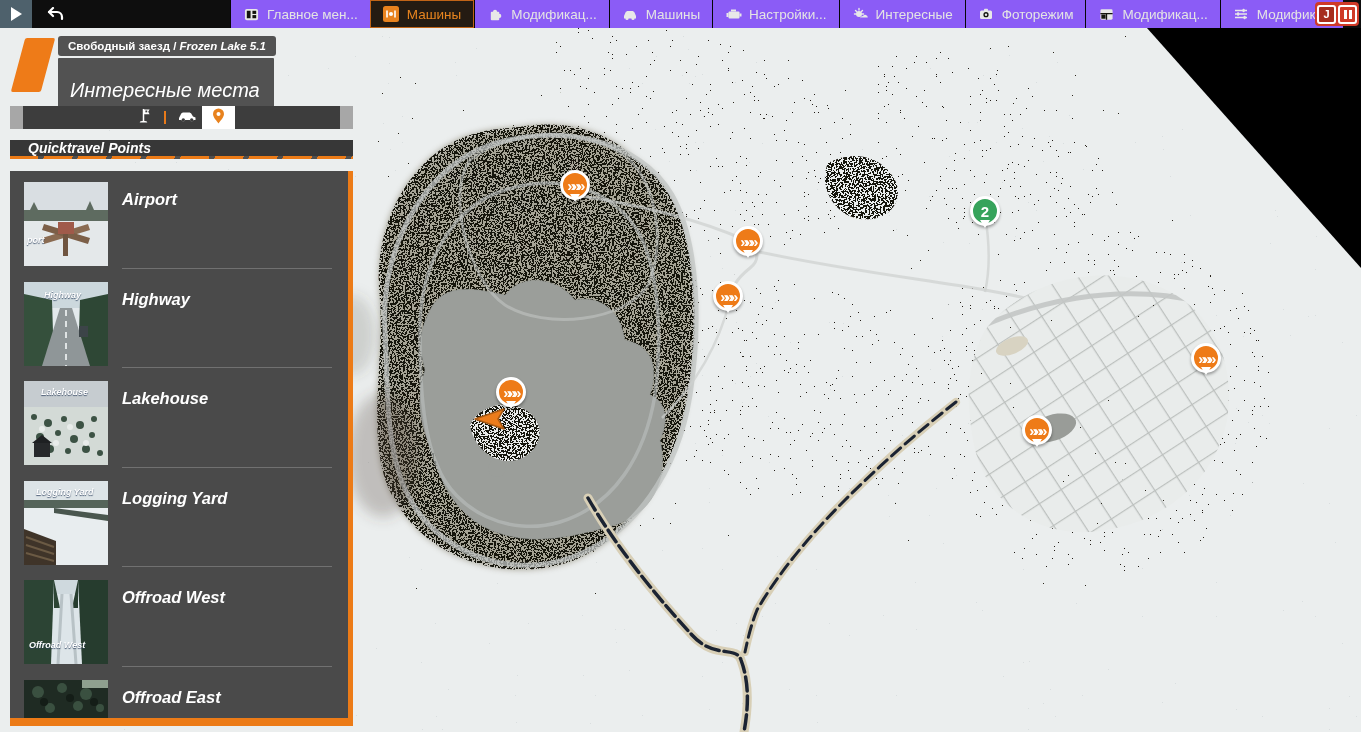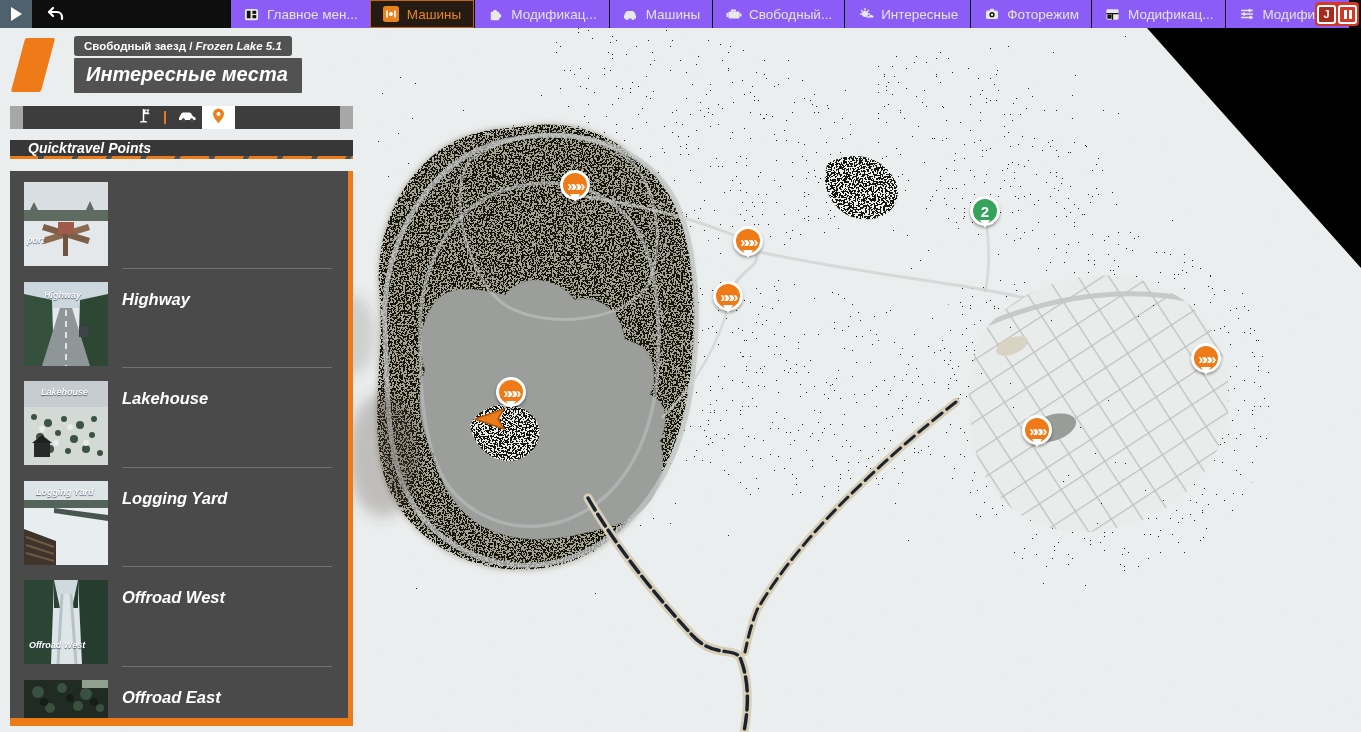--- a/index.html
+++ b/index.html
@@ -37,24 +37,24 @@
        display:flex;align-items:center;justify-content:center;padding:0;cursor:default;}
   .wc.j{background:#a62d1e;color:#fff;font-weight:bold;font-size:11px;font-family:"Liberation Sans",sans-serif;}
   .wc.pause{background:#cf3a28;position:relative;}
   .wc.pause::before,.wc.pause::after{content:"";width:3px;height:9px;background:#fff;display:block;margin:0 1px;}
 
   
   #sidebar{position:absolute;left:10px;top:28px;width:343px;height:698px;z-index:20;}
   .sb-head{position:absolute;top:10px;left:0;display:flex;}
   .logo-slash{width:30px;height:54px;margin:0 10px 0 8px;background:#ee7b18;transform:skewX(-15deg);border-radius:2px;}
   .chips{display:flex;flex-direction:column;align-items:flex-start;gap:2px;margin-top:-2px;}
-  .chip{background:rgba(72,72,72,.94);color:#fff;border-radius:3px;margin-left:16px;}
+  .chip{background:rgba(72,72,72,.94);color:#fff;border-radius:3px;}
   .chip.crumb{font-size:11.5px;font-weight:bold;padding:4px 10px;white-space:nowrap;}
   .chip.crumb .mapname{font-style:italic;}
-  .chip.title{font-size:20px;font-weight:bold;font-style:italic;padding:5px 14px 7px 12px;border-radius:1px;}
+  .chip.title{font-size:20px;font-weight:normal;font-style:italic;padding:21px 14px 7px 12px;border-radius:1px;}
   .tabbar{position:absolute;top:78px;left:0;right:0;height:23px;background:#3d3d3d;display:flex;}
   .tb-cap{width:13px;height:100%;background:#a7a7a7;}
   .tb-center{flex:1;display:flex;align-items:center;justify-content:center;}
   .tb-btn{display:flex;align-items:center;justify-content:center;width:30px;height:23px;}
   .tb-sep{width:2px;height:13px;background:#e87a1a;margin:0 6px;}
   .tb-btn.sel{background:#fff;width:33px;}
   .section-head{position:absolute;top:112px;left:0;right:0;height:16px;background:#373737;
        display:flex;align-items:center;padding-left:18px;color:#fff;font-size:14px;font-weight:bold;font-style:italic;}
   .section-head .stripe{position:absolute;left:0;right:0;bottom:-3px;height:3px;
        background:repeating-linear-gradient(115deg,#ec7b17 0 26px,#4f4f4f 26px 31px);}
@@ -299,21 +299,21 @@
       </div>
       <div class="menu-item">
         <span class="mi">
           <svg width="16" height="16" viewBox="0 0 16 16">
               <rect x="5" y="3.5" width="5" height="2" fill="#e8e8e8"></rect>
               <rect x="2.5" y="5.5" width="11" height="7" rx="1" fill="#e8e8e8"></rect>
               <rect x="13.5" y="7.5" width="2" height="3" fill="#e8e8e8"></rect>
               <rect x="0.5" y="7" width="2" height="4" fill="#e8e8e8"></rect>
             </svg>
         </span>
-        <span>Свободный...</span>
+        <span>Настройки...</span>
       </div>
       <div class="menu-item">
         <span class="mi">
           <svg width="16" height="16" viewBox="0 0 16 16">
               <circle cx="7" cy="8" r="3" fill="#e8e8e8"></circle>
               <path d="M7,2.5 V4 M2.5,8 H4 M3.5,4.5 L4.6,5.6 M10.5,4.5 L9.4,5.6 M11.5,8 H10" stroke="#e8e8e8" stroke-width="1.4" stroke-linecap="round"></path>
               <path d="M8,13 a3,3 0 0 1 3,-3 a2.6,2.6 0 0 1 4.8,1.4 H8 Z" fill="#e8e8e8"></path>
             </svg>
         </span>
         <span>Интересные</span>
@@ -423,20 +423,21 @@
             <rect y="28" width="84" height="11" fill="#5e6b60"></rect>
             <polygon points="6,28 10,20 14,28" fill="#5e6b60"></polygon>
               <polygon points="62,28 66,19 70,28" fill="#5e6b60"></polygon>
             <polygon points="18,56 64,42 66,48 20,62" fill="#8a6b52"></polygon>
             <polygon points="20,42 66,56 64,62 18,48" fill="#7c5f48"></polygon>
             <rect x="34" y="40" width="16" height="12" fill="#a05a4a"></rect>
             <rect x="39" y="52" width="5" height="22" fill="#6f5440"></rect>
           </svg>
           <span class="thumb-label" style="left:3px;top:5px;margin-top:48px;">port</span>
         </div>
+        <div class="qt-label">Airport</div>
       </div>
 
       <div class="qt-item">
         <div class="thumb">
           <svg width="84" height="84" viewBox="0 0 84 84">
             <rect width="84" height="84" fill="#e3e9ec"></rect>
             <rect width="84" height="26" fill="#ccd8dd"></rect>
             <polygon points="0,12 28,18 30,84 0,84" fill="#35503c"></polygon>
             <polygon points="84,12 56,18 54,84 84,84" fill="#2e4735"></polygon>
             <polygon points="36,26 48,26 66,84 18,84" fill="#8f9698"></polygon>

